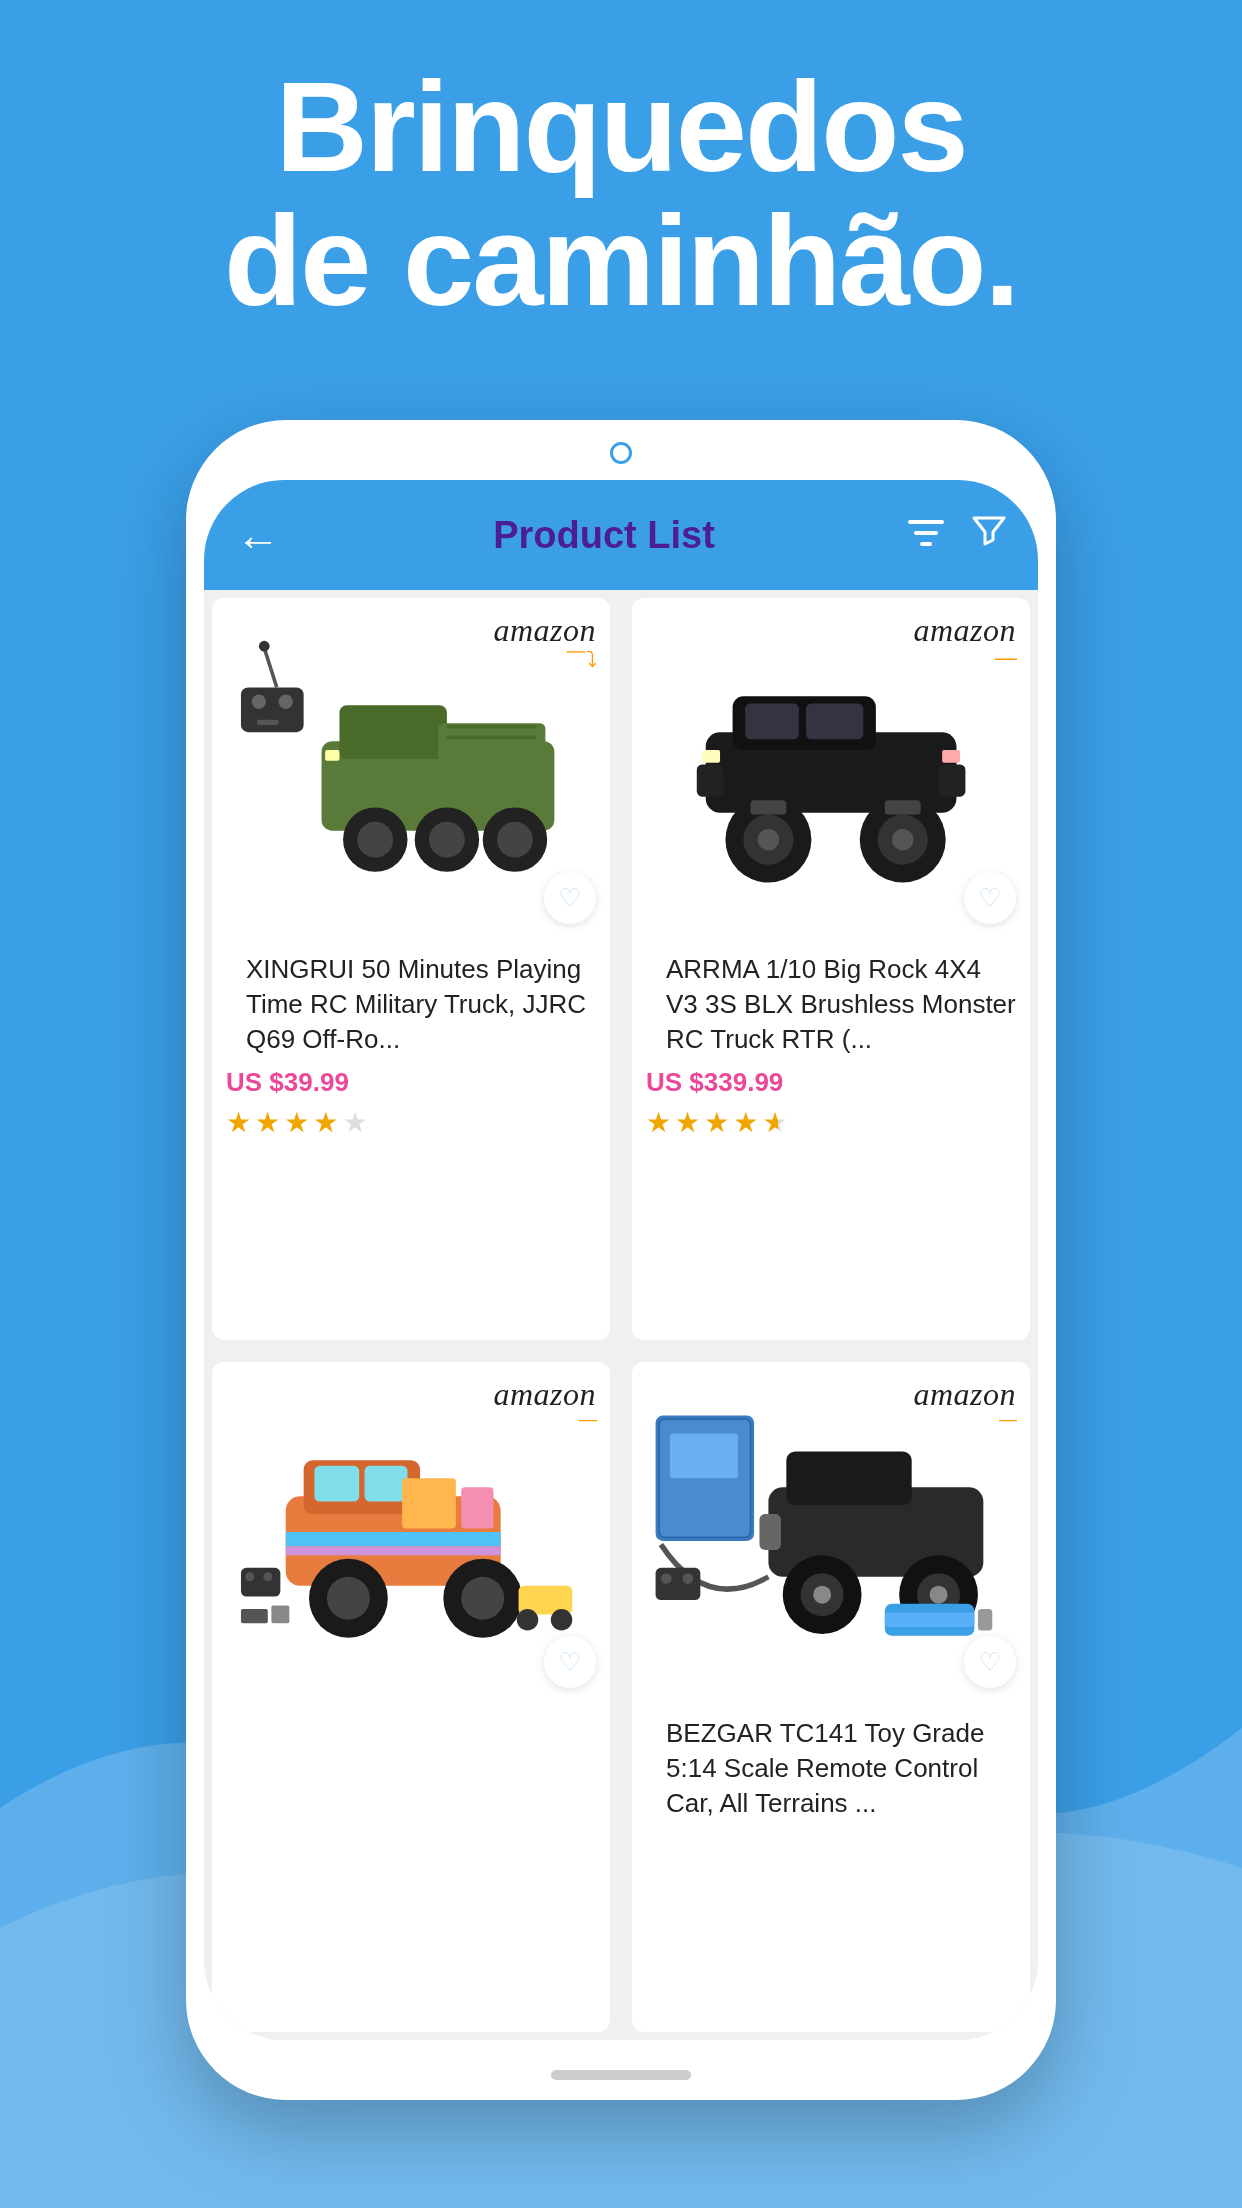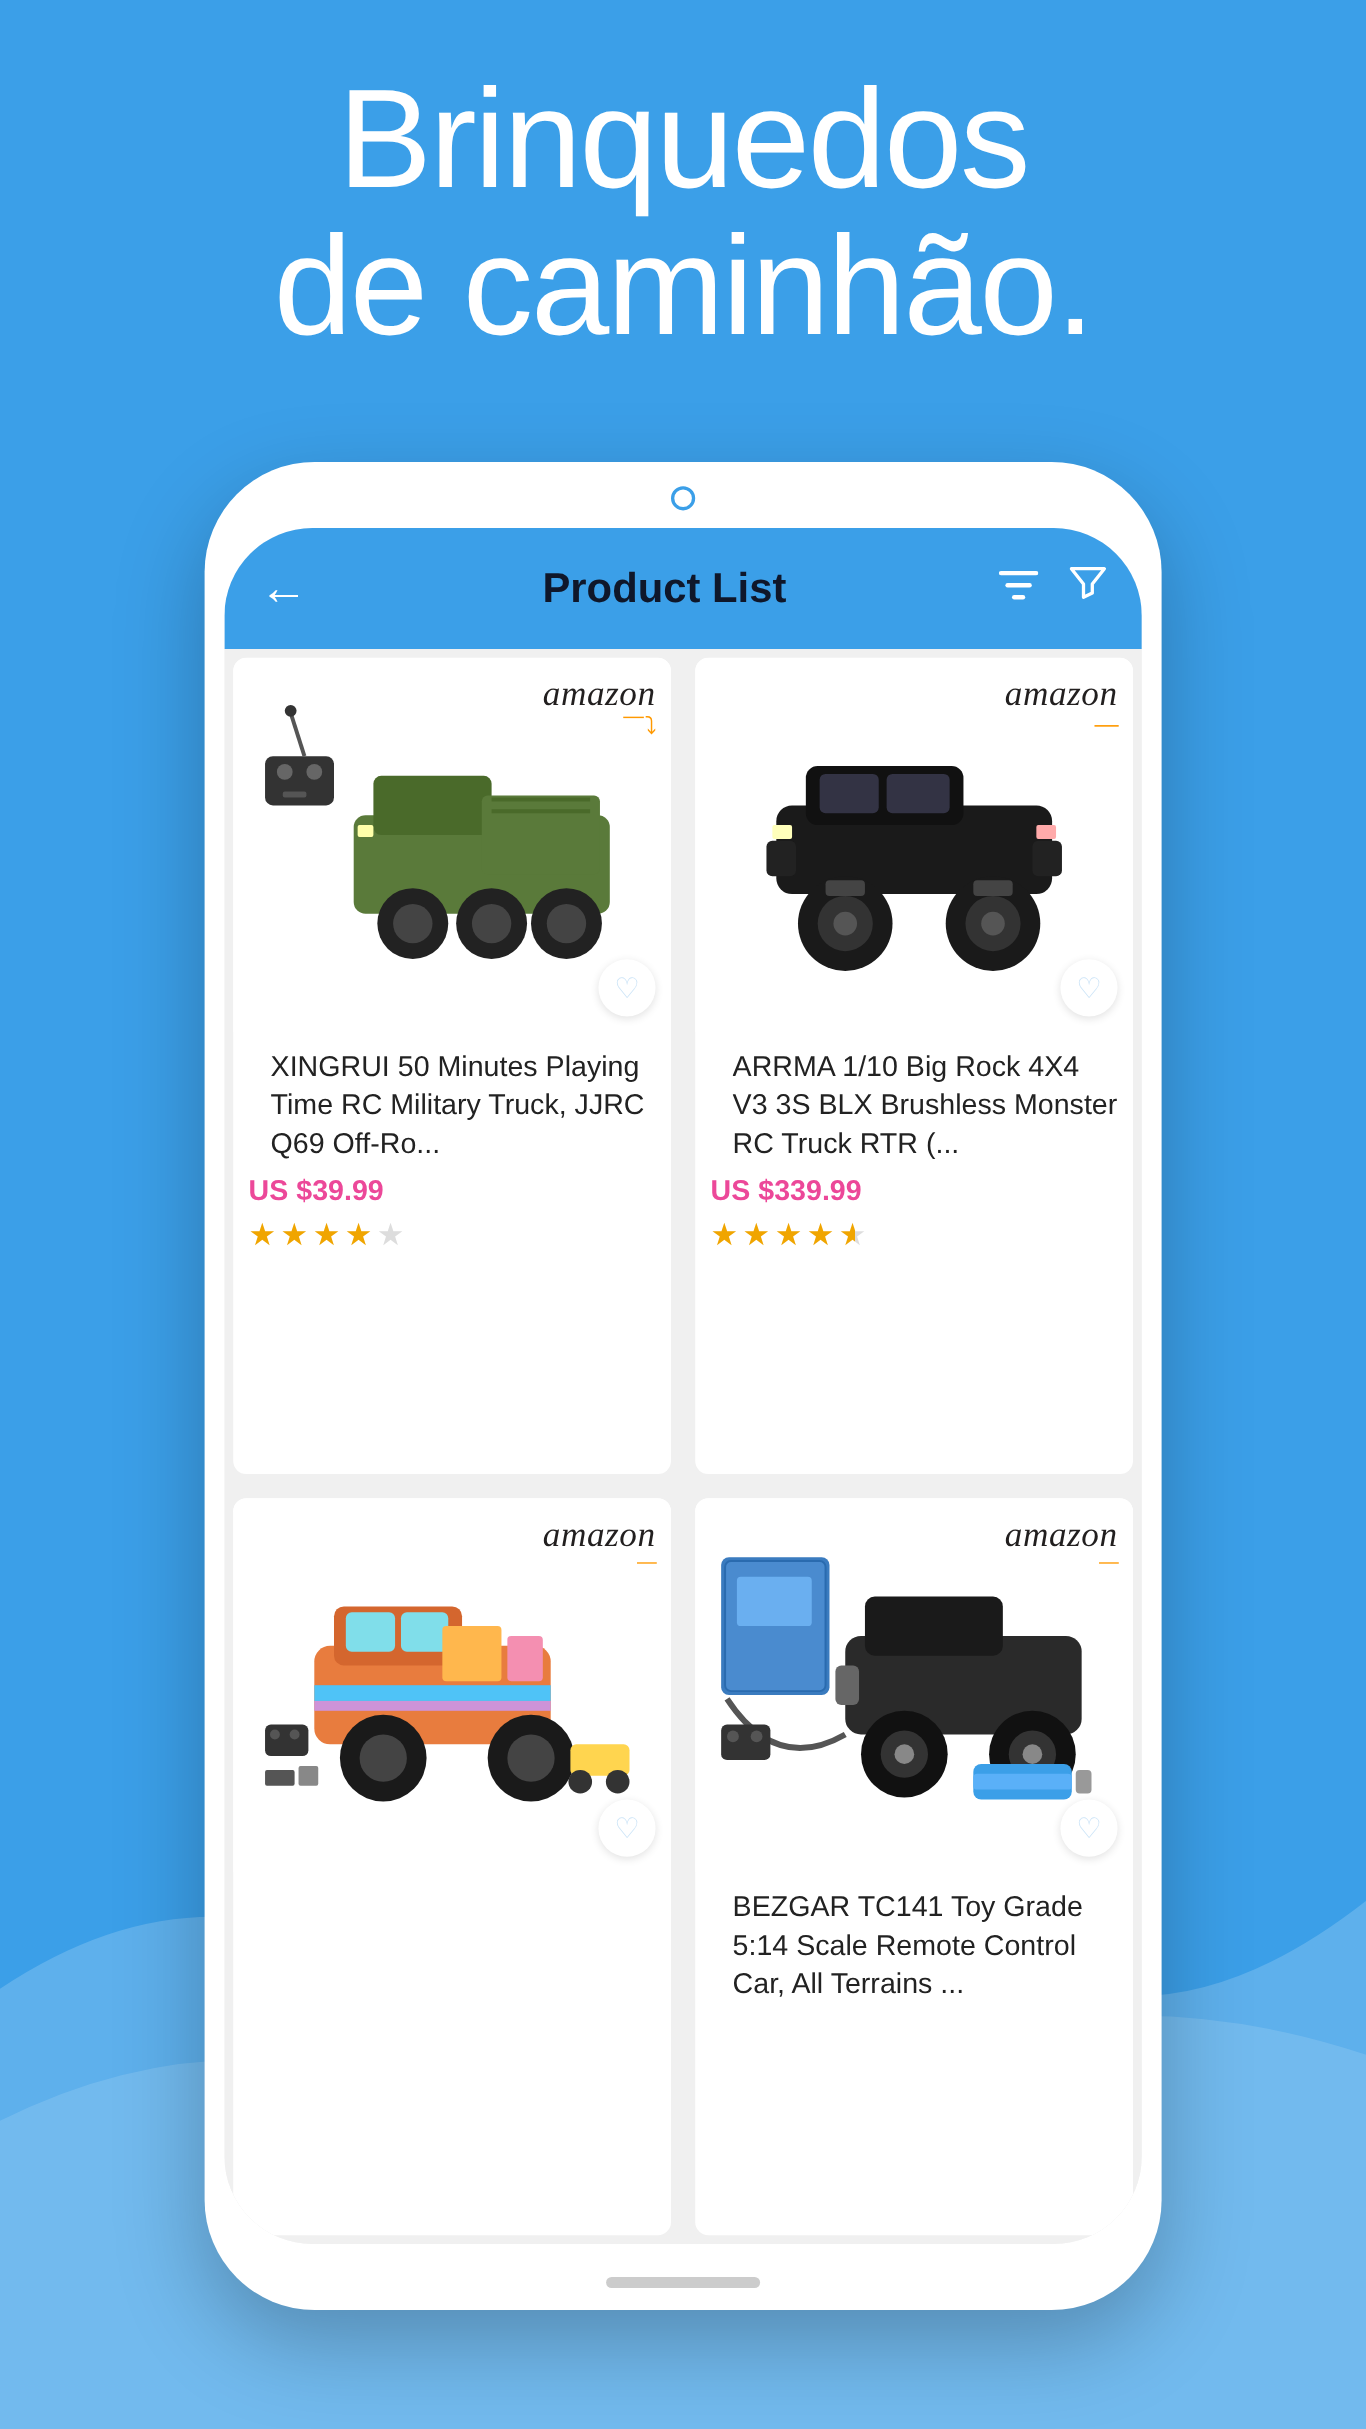--- a/index.html
+++ b/index.html
@@ -10,21 +10,21 @@
       background: #3b9fe8;
       font-family: -apple-system, BlinkMacSystemFont, 'Helvetica Neue', Arial, sans-serif;
       overflow: hidden;
       position: relative;
     }
 
     .hero-title {
       text-align: center;
       color: #fff;
       font-size: 128px;
-      font-weight: 400;
+      font-weight: 700;
       line-height: 1.05;
       padding-top: 60px;
       padding-left: 40px;
       padding-right: 40px;
       letter-spacing: -2px;
     }
 
     
     .bg-wave {
       position: absolute;
@@ -93,21 +93,21 @@
     .topbar-back {
       color: #fff;
       font-size: 44px;
       font-weight: 300;
       cursor: pointer;
       margin-right: 20px;
       line-height: 1;
     }
 
     .topbar-title {
-      color: #0f172a;
+      color: #4c1d95;
       font-size: 38px;
       font-weight: 600;
       flex: 1;
       text-align: center;
     }
 
     .topbar-icons {
       display: flex;
       gap: 28px;
       align-items: center;

